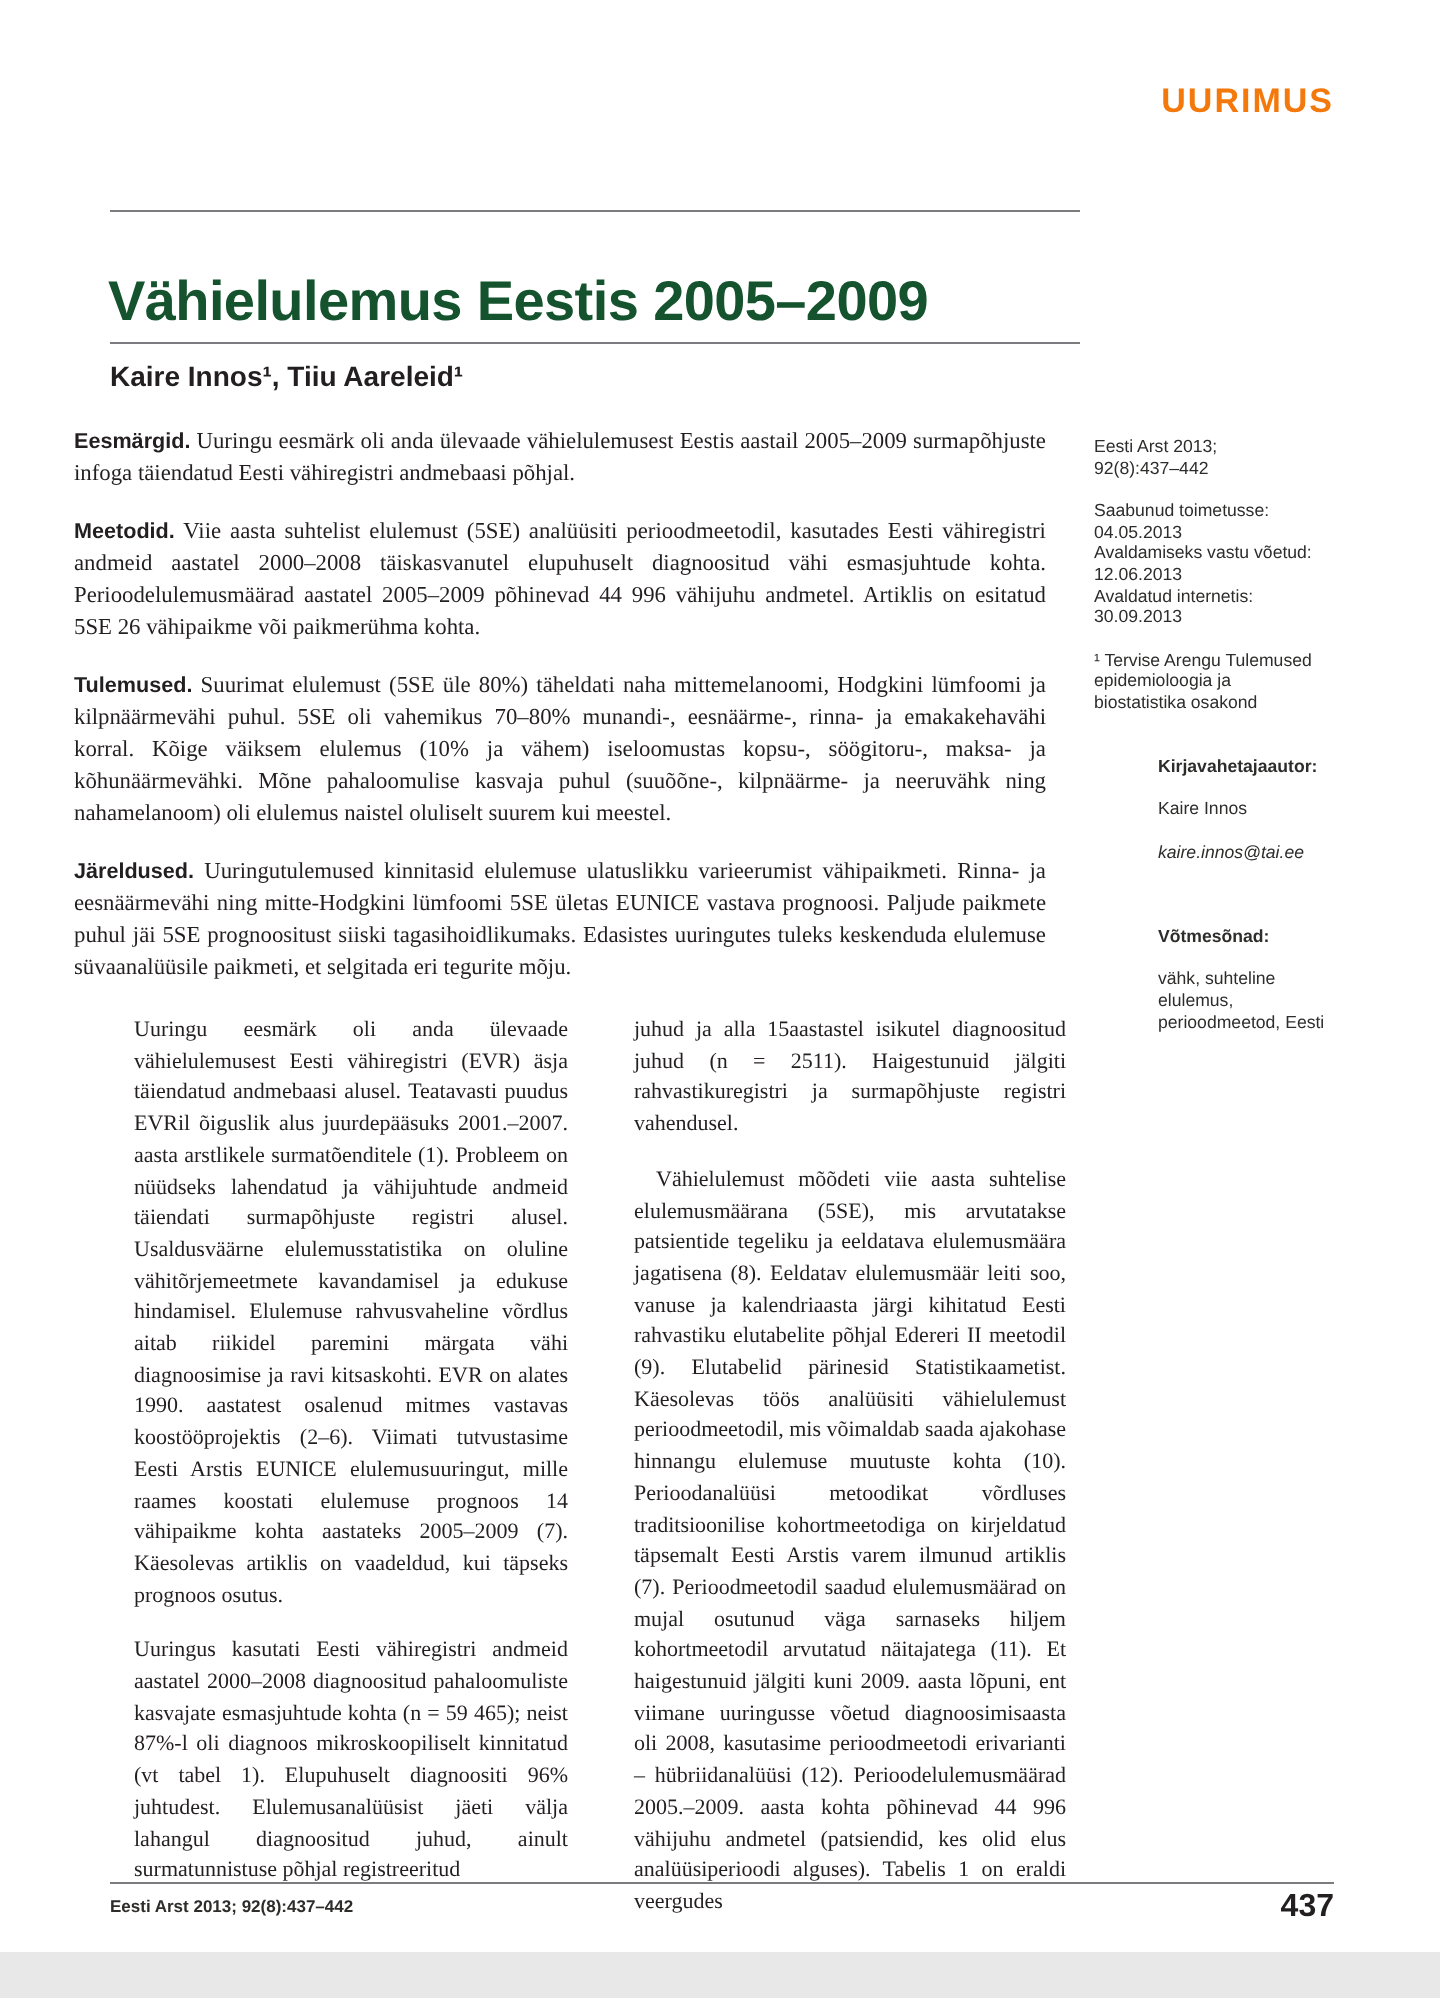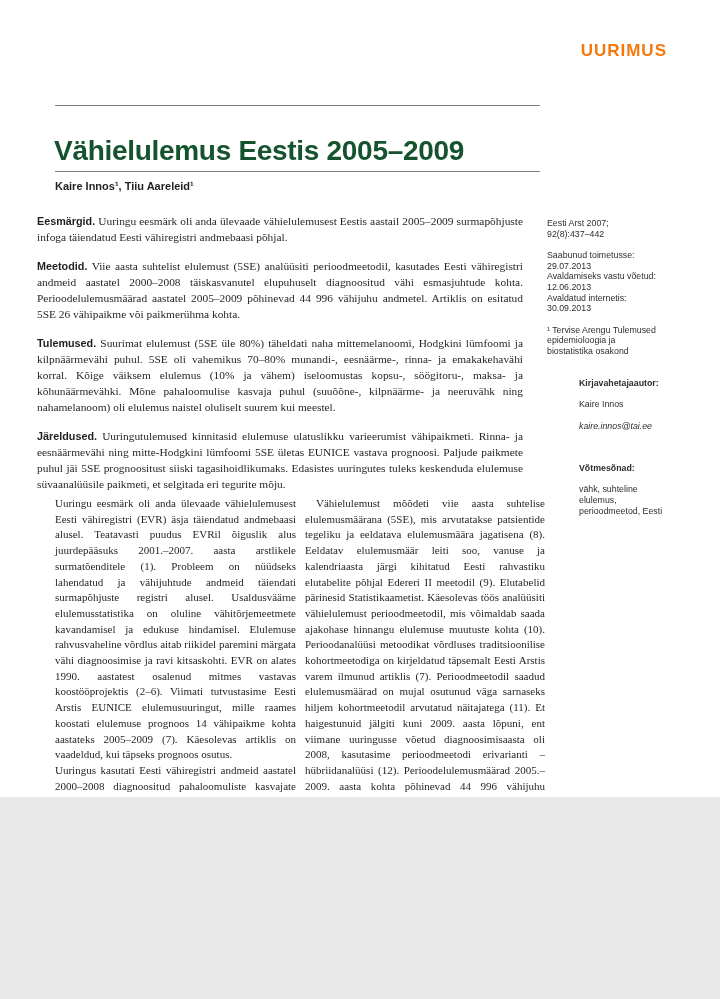--- a/index.html
+++ b/index.html
@@ -1,38 +1,38 @@
 <!DOCTYPE html>
 <html><head>
 <meta charset="utf-8">
 <style>
   html,body { margin:0; padding:0; background:#e8e8e8; }
   .page {
-    position:relative; width:720px; height:797px; margin:0 auto;
+    position:relative; width:720px; height:976px; margin:0 auto;
     background:#ffffff; overflow:hidden;
     font-family:"Liberation Serif", serif; color:#231f20;
     -webkit-font-smoothing:antialiased;
   }
   .section-label {
     position:absolute; top:41px; right:53px;
     font-family:"Liberation Sans", sans-serif; font-weight:bold;
     font-size:17px; letter-spacing:1px; color:#f4790d;
   }
   .rule { position:absolute; left:55px; border-top:1px solid #7b7c7f; height:0; }
   .rule-1 { top:105px; width:485px; }
   .rule-2 { top:171px; width:485px; }
   .rule-footer { top:941px; width:612px; }
   .title {
     position:absolute; left:54px; top:116px;
     font-family:"Liberation Sans", sans-serif; font-weight:bold;
     font-size:28px; letter-spacing:-0.3px; color:#14532d; white-space:nowrap;
   }
   .authors {
     position:absolute; left:55px; top:180px;
-    font-family:"Liberation Sans", sans-serif; font-weight:bold; font-size:11px;
+    font-family:"Liberation Sans", sans-serif; font-weight:bold; font-size:14px;
   }
   .abstract {
     position:absolute; left:37px; top:213px; width:486px;
     font-size:11.4px; line-height:16px; text-align:justify;
   }
   .abstract p { margin:0 0 13px 0; }
   .abstract .ab-label {
     font-family:"Liberation Sans", sans-serif; font-weight:bold; font-size:10.8px;
   }
   .sidebar {
@@ -43,35 +43,35 @@
   .sidebar .block { margin:0 0 11px 0; white-space:pre-line; }
   .sb-bold { font-weight:bold; }
   .sb-italic { font-style:italic; }
   .sidebar .tight { margin:0; white-space:pre-line;padding-left:32px; }
   .col {
     position:absolute; top:496px; width:241px;
     font-size:11px; line-height:15.7px; text-align:justify;
   }
   .col-left  { left:55px; }
   .col-right { left:305px; width:240px; }
-  .col p { margin:0; }
+  .col p { margin:12px; }
   .body-heading {
     font-family:"Liberation Sans", sans-serif; font-weight:bold;
     font-size:13px; letter-spacing:0.2px; text-align:left;
     margin:7px 0 3px 0 !important;
   }
   .indent { text-indent:11px; }
   .footer-citation {
     position:absolute; left:55px; top:948px;
     font-family:"Liberation Sans", sans-serif; font-weight:bold;
     font-size:8.5px; color:#2e2d2c;
   }
   .footer-page {
     position:absolute; right:53px; top:945px;
-    font-family:"Liberation Sans", sans-serif; font-weight:bold; font-size:12px;
+    font-family:"Liberation Sans", sans-serif; font-weight:bold; font-size:16px;
   }
 </style>
 </head>
 <body>
 
 <div class="page">
 
   <div class="section-label">UURIMUS</div>
 
   <div class="rule rule-1"></div>
@@ -83,24 +83,24 @@
   <div class="authors">Kaire Innos¹, Tiiu Aareleid¹</div>
 
   <div class="abstract">
     <p><span class="ab-label">Eesmärgid.</span> <span>Uuringu eesmärk oli anda ülevaade vähielulemusest Eestis aastail 2005–2009 surmapõhjuste infoga täiendatud Eesti vähiregistri andmebaasi põhjal.</span></p>
     <p><span class="ab-label">Meetodid.</span> <span>Viie aasta suhtelist elulemust (5SE) analüüsiti perioodmeetodil, kasutades Eesti vähiregistri andmeid aastatel 2000–2008 täiskasvanutel elupuhuselt diagnoositud vähi esmasjuhtude kohta. Perioodelulemusmäärad aastatel 2005–2009 põhinevad 44 996 vähijuhu andmetel. Artiklis on esitatud 5SE 26 vähipaikme või paikmerühma kohta.</span></p>
     <p><span class="ab-label">Tulemused.</span> <span>Suurimat elulemust (5SE üle 80%) täheldati naha mittemelanoomi, Hodgkini lümfoomi ja kilpnäärmevähi puhul. 5SE oli vahemikus 70–80% munandi-, eesnäärme-, rinna- ja emakakehavähi korral. Kõige väiksem elulemus (10% ja vähem) iseloomustas kopsu-, söögitoru-, maksa- ja kõhunäärmevähki. Mõne pahaloomulise kasvaja puhul (suuõõne-, kilpnäärme- ja neeruvähk ning nahamelanoom) oli elulemus naistel oluliselt suurem kui meestel.</span></p>
     <p><span class="ab-label">Järeldused.</span> <span>Uuringutulemused kinnitasid elulemuse ulatuslikku varieerumist vähipaikmeti. Rinna- ja eesnäärmevähi ning mitte-Hodgkini lümfoomi 5SE ületas EUNICE vastava prognoosi. Paljude paikmete puhul jäi 5SE prognoositust siiski tagasihoidlikumaks. Edasistes uuringutes tuleks keskenduda elulemuse süvaanalüüsile paikmeti, et selgitada eri tegurite mõju.</span></p>
   </div>
 
   <div class="sidebar">
-    <div class="block">Eesti Arst 2007;
+    <div class="block">Eesti Arst 2013;
 92(8):437–442</div>
     <div class="block">Saabunud toimetusse:
-29.07.2013
+04.05.2013
 Avaldamiseks vastu võetud:
 12.06.2013
 Avaldatud internetis:
 30.09.2013</div>
     <div class="block">¹ Tervise Arengu Tulemused
 epidemioloogia ja
 biostatistika osakond</div>
     <div class="block">
       <div class="tight sb-bold">Kirjavahetajaautor:</div>
       <div class="tight">Kaire Innos</div>
@@ -112,20 +112,21 @@
 perioodmeetod, Eesti</div>
     </div>
   </div>
 
   <div class="col col-left">
     <p>Uuringu eesmärk oli anda ülevaade vähielulemusest Eesti vähiregistri (EVR) äsja täiendatud andmebaasi alusel. Teatavasti puudus EVRil õiguslik alus juurdepääsuks 2001.–2007. aasta arstlikele surmatõenditele (1). Probleem on nüüdseks lahendatud ja vähijuhtude andmeid täiendati surmapõhjuste registri alusel. Usaldusväärne elulemusstatistika on oluline vähitõrjemeetmete kavandamisel ja edukuse hindamisel. Elulemuse rahvusvaheline võrdlus aitab riikidel paremini märgata vähi diagnoosimise ja ravi kitsaskohti. EVR on alates 1990. aastatest osalenud mitmes vastavas koostööprojektis (2–6). Viimati tutvustasime Eesti Arstis EUNICE elulemusuuringut, mille raames koostati elulemuse prognoos 14 vähipaikme kohta aastateks 2005–2009 (7). Käesolevas artiklis on vaadeldud, kui täpseks prognoos osutus.</p>
     <p>Uuringus kasutati Eesti vähiregistri andmeid aastatel 2000–2008 diagnoositud pahaloomuliste kasvajate esmasjuhtude kohta (n = 59 465); neist 87%-l oli diagnoos mikroskoopiliselt kinnitatud (vt tabel 1). Elupuhuselt diagnoositi 96% juhtudest. Elulemusanalüüsist jäeti välja lahangul diagnoositud juhud, ainult surmatunnistuse põhjal registreeritud</p>
   </div>
 
   <div class="col col-right">
+    <p>juhud ja alla 15aastastel isikutel diagnoositud juhud (n = 2511). Haigestunuid jälgiti rahvastikuregistri ja surmapõhjuste registri vahendusel.</p>
     <p class="indent">Vähielulemust mõõdeti viie aasta suhtelise elulemusmäärana (5SE), mis arvutatakse patsientide tegeliku ja eeldatava elulemusmäära jagatisena (8). Eeldatav elulemusmäär leiti soo, vanuse ja kalendriaasta järgi kihitatud Eesti rahvastiku elutabelite põhjal Edereri II meetodil (9). Elutabelid pärinesid Statistikaametist. Käesolevas töös analüüsiti vähielulemust perioodmeetodil, mis võimaldab saada ajakohase hinnangu elulemuse muutuste kohta (10). Perioodanalüüsi metoodikat võrdluses traditsioonilise kohortmeetodiga on kirjeldatud täpsemalt Eesti Arstis varem ilmunud artiklis (7). Perioodmeetodil saadud elulemusmäärad on mujal osutunud väga sarnaseks hiljem kohortmeetodil arvutatud näitajatega (11). Et haigestunuid jälgiti kuni 2009. aasta lõpuni, ent viimane uuringusse võetud diagnoosimisaasta oli 2008, kasutasime perioodmeetodi erivarianti – hübriidanalüüsi (12). Perioodelulemusmäärad 2005.–2009. aasta kohta põhinevad 44 996 vähijuhu andmetel (patsiendid, kes olid elus analüüsiperioodi alguses). Tabelis 1 on eraldi veergudes</p>
   </div>
 
   <div class="rule rule-footer"></div>
 
   <div class="footer-citation">Eesti Arst 2013; 92(8):437–442</div>
 
   <div class="footer-page">437</div>
 
 </div>

